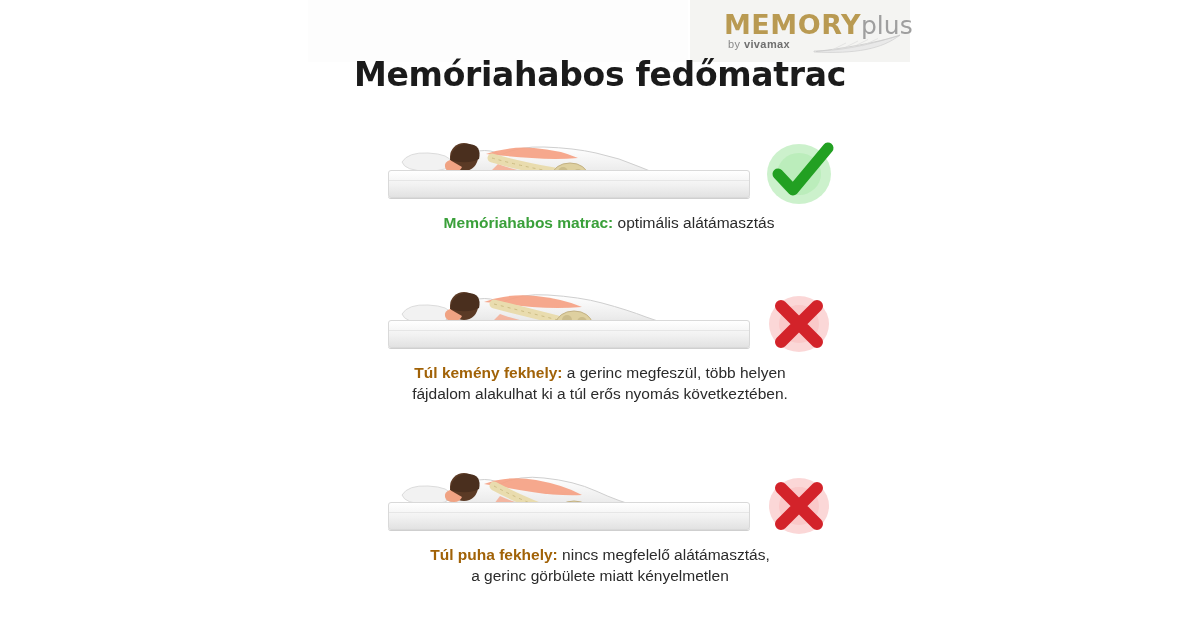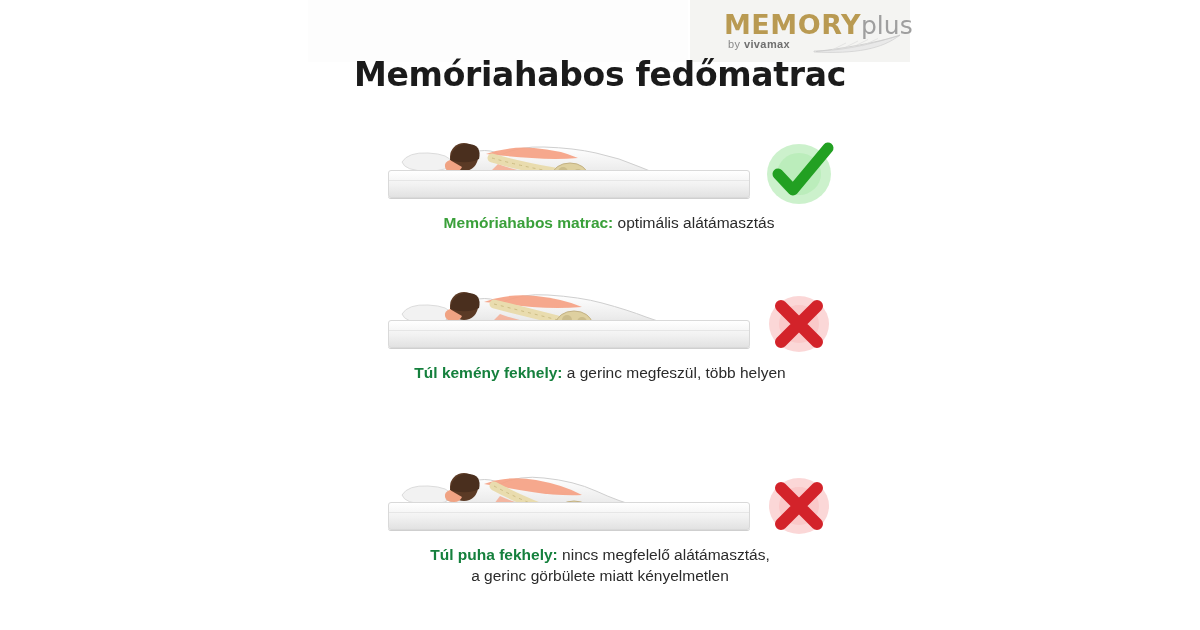--- a/index.html
+++ b/index.html
@@ -123,21 +123,21 @@
     position: absolute;
     left: 30px;
     top: 82px;
     width: 560px;
     text-align: center;
     font-size: 15.5px;
     line-height: 21px;
     color: #2b2b2b;
   }
   .caption .lead-ok { color: #3aa03a; font-weight: 700; padding-left: 18px; }
-  .caption .lead-bad { color: #15803d; font-weight: 700; }
+  .caption .lead-bad { color: #a16207; font-weight: 700; }
 
   
   .slab {
     position: absolute;
     left: 0;
     bottom: 0;
     width: 360px;
     height: 26px;
     background: linear-gradient(#ffffff, #f1f1f1 55%, #e2e2e2);
     border: 1px solid #d9d9d9;
@@ -259,20 +259,21 @@
       </div>
       <div class="mark">
         <svg width="86" height="72" viewBox="0 0 86 72">
           <ellipse cx="41" cy="36" rx="30" ry="28" fill="#f6a6a6" opacity="0.45"></ellipse>
           <ellipse cx="41" cy="36" rx="20" ry="19" fill="#f9bcbc" opacity="0.5"></ellipse>
           <path d="M23 18 L59 54 M59 18 L23 54" fill="none" stroke="#d3232a" stroke-width="12" stroke-linecap="round"></path>
         </svg>
       </div>
       <div class="caption">
         <span class="lead-bad">Túl kemény fekhely:</span><span> a gerinc megfeszül, több helyen</span><br>
+        <span>fájdalom alakulhat ki a túl erős nyomás következtében.</span>
       </div>
     </div>
 
     <div class="row row-3">
       <div class="scene">
         <svg class="svg-scene" width="360" height="68" viewBox="0 0 360 68">
           <defs>
             <linearGradient id="bodyG3" x1="0" y1="0" x2="0" y2="1">
               <stop offset="0" stop-color="#ffffff"></stop>
                 <stop offset="0.55" stop-color="#ececec"></stop>

